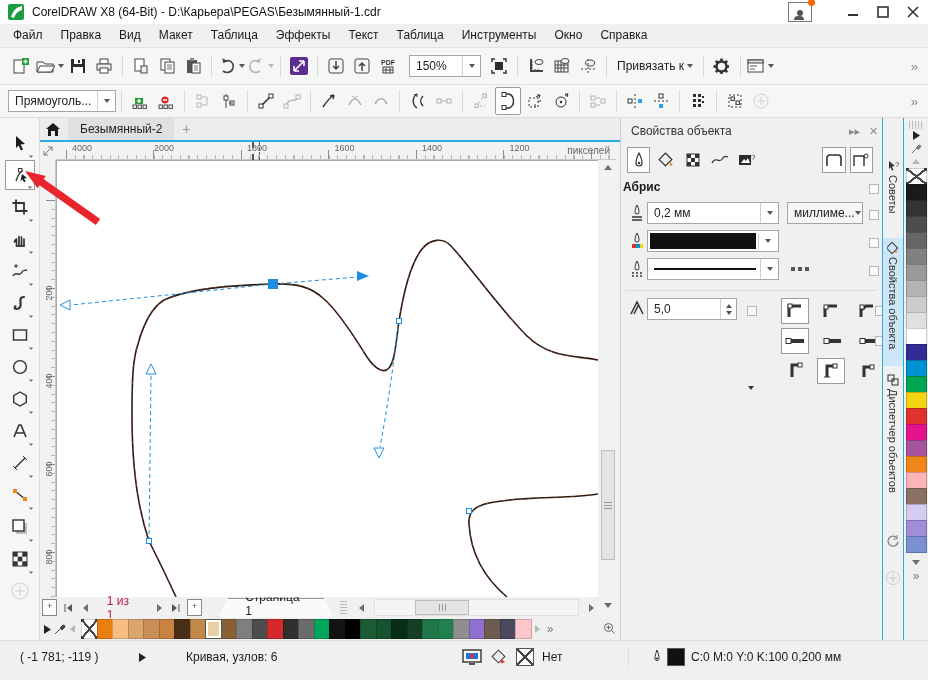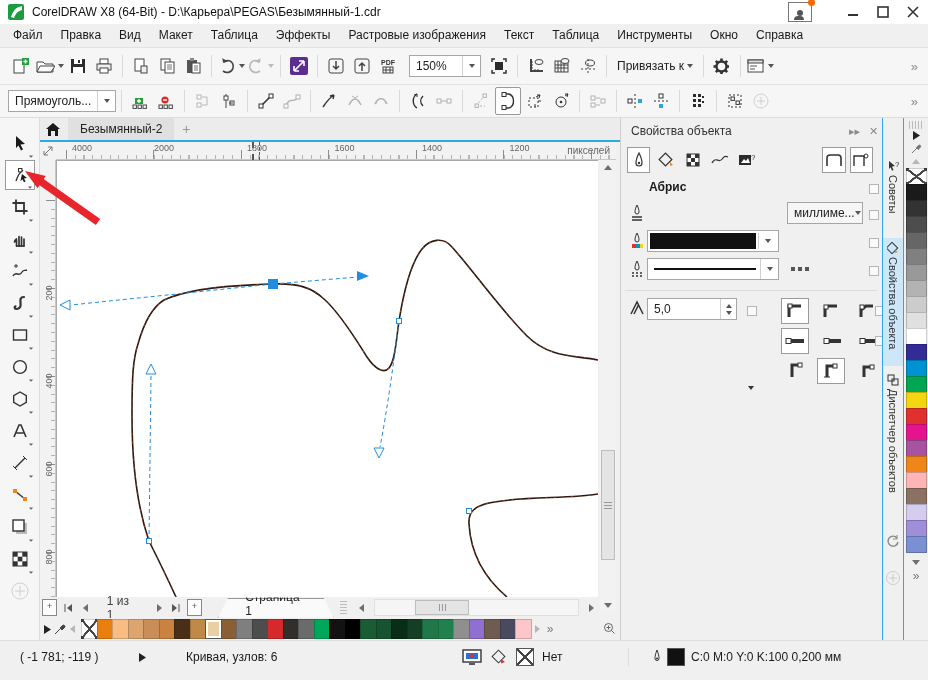--- a/index.html
+++ b/index.html
@@ -77,21 +77,21 @@
   .vs-thumb{position:absolute;left:1px;top:290px;width:14px;height:110px;background:#e4e4e4;border:1px solid #bdbdbd;box-sizing:border-box;display:flex;align-items:center;justify-content:center;flex-direction:column;gap:2px;}
   .grip-line{width:8px;height:1px;background:#9a9a9a;}
   .tri-up{width:0;height:0;border-left:4px solid transparent;border-right:4px solid transparent;border-bottom:5px solid #6e6e6e;}
   .tri-down{width:0;height:0;border-left:4px solid transparent;border-right:4px solid transparent;border-top:5px solid #6e6e6e;}
   .tri-left{width:0;height:0;border-top:4px solid transparent;border-bottom:4px solid transparent;border-right:5px solid #6e6e6e;}
   .tri-right{width:0;height:0;border-top:4px solid transparent;border-bottom:4px solid transparent;border-left:5px solid #6e6e6e;}
   
   .pagebar{left:40px;top:597px;width:560px;height:21px;background:#f0f0f0;display:flex;align-items:center;font-size:12px;}
   .pb-btn{width:18px;height:18px;display:flex;align-items:center;justify-content:center;}
   .pb-addpage{width:14px;height:15px;border:1px solid #888;background:#fcfcfc;font-size:9px;line-height:13px;text-align:center;color:#555;margin:0 2px;}
-  .pb-info{margin:0 13px;color:#404040;}
+  .pb-info{margin:0 13px;color:#be185d;}
   .page-tab{height:19px;background:#fafafa;border:1px solid #999;border-bottom:none;padding:0 26px;display:flex;align-items:flex-end;clip-path:polygon(10px 0,calc(100% - 10px) 0,100% 100%,0 100%);margin-left:14px;}
   .pb-split{width:8px;height:14px;margin:0 6px;background:repeating-linear-gradient(to bottom,#bbb 0 1px,transparent 1px 3px);}
   .hs-track{position:relative;width:212px;height:15px;background:#f5f5f5;border:1px solid #e0e0e0;margin:0 4px;}
   .hs-thumb{position:absolute;left:40px;top:0;width:52px;height:13px;background:#e4e4e4;border:1px solid #bdbdbd;display:flex;align-items:center;justify-content:center;gap:2px;}
   .vgrip{width:1px;height:7px;background:#9a9a9a;}
   .zoom-corner{left:602px;top:620px;width:15px;height:16px;display:flex;align-items:center;justify-content:center;}
   
   .bpal{left:40px;top:618px;width:560px;height:22px;background:#f0f0f0;display:flex;align-items:center;}
   .bp-ctrl{width:13px;height:20px;display:flex;align-items:center;justify-content:center;}
   .bp-swatches{display:flex;align-items:center;height:20px;margin-left:2px;}
@@ -100,21 +100,21 @@
       linear-gradient(to top right,transparent 45%,#444 46%,#444 54%,transparent 55%),
       linear-gradient(to bottom right,transparent 45%,#444 46%,#444 54%,transparent 55%),#fff;}
   .bp-swatch.selected{box-shadow:inset 0 0 0 2px #fff;border:1px solid #555;z-index:2;}
   
   .docker{left:620px;top:118px;width:262px;height:522px;background:#f0f0f0;border-left:1px solid #cfcfcf;box-sizing:border-box;}
   .dk-header{position:absolute;left:10px;top:6px;font-size:12px;color:#333;}
   .dk-hctl{position:absolute;top:7px;color:#8a8a8a;font-size:11px;}
   .dk-tabs{position:absolute;left:6px;top:28px;width:250px;height:28px;display:flex;align-items:center;}
   .dk-tabbtn{width:28px;height:26px;display:flex;align-items:center;justify-content:center;margin-right:4px;}
   .dk-tabbtn.sel{background:#fff;border:1px solid #9a9a9a;box-sizing:border-box;}
-  .dk-section{position:absolute;left:28px;top:62px;font-weight:bold;font-size:12px;color:#1a1a1a;}
+  .dk-section{position:absolute;left:2px;top:62px;font-weight:bold;font-size:12px;color:#1a1a1a;}
   .dk-row-icon{position:absolute;left:8px;width:16px;height:18px;}
   .dk-combo{position:absolute;background:#fff;border:1px solid #a6a6a6;height:22px;box-sizing:border-box;display:flex;align-items:center;padding-left:6px;font-size:12px;}
   .dk-check{position:absolute;width:8px;height:8px;border:1px solid #b5b5b5;background:#fafafa;}
   .dots3{display:flex;gap:3px;}
   .dots3 i{width:4px;height:4px;background:#555;display:block;}
   .dk-hr{position:absolute;left:4px;width:252px;height:1px;background:#dcdcdc;}
   .spin{position:absolute;left:26px;width:90px;height:22px;background:#fff;border:1px solid #a6a6a6;box-sizing:border-box;display:flex;align-items:center;padding-left:6px;}
   .spin .arrows{margin-left:auto;width:15px;height:100%;border-left:1px solid #d0d0d0;display:flex;flex-direction:column;align-items:center;justify-content:center;gap:3px;}
   .spin .arrows .u{width:0;height:0;border-left:3px solid transparent;border-right:3px solid transparent;border-bottom:4px solid #555;}
   .spin .arrows .d{width:0;height:0;border-left:3px solid transparent;border-right:3px solid transparent;border-top:4px solid #555;}
@@ -179,21 +179,20 @@
   </span>
 </div>
 
 <div class="abs menubar">
     <span class="menu-item">Файл</span>
     <span class="menu-item">Правка</span>
     <span class="menu-item">Вид</span>
     <span class="menu-item">Макет</span>
     <span class="menu-item">Таблица</span>
     <span class="menu-item">Эффекты</span>
-    <span class="menu-item">Растровые изображения</span>
     <span class="menu-item">Текст</span>
     <span class="menu-item">Таблица</span>
     <span class="menu-item">Инструменты</span>
     <span class="menu-item">Окно</span>
     <span class="menu-item">Справка</span>
   </div>
 
 <div class="abs toolbar">
   <span class="tbtn">
       <svg width="18" height="18">
@@ -895,20 +894,26 @@
 
   <span class="dk-section">Абрис</span>
   <span class="dk-check" style="left:248px;top:66px;"></span>
 
   <span class="dk-row-icon" style="top:86px;">
       <svg width="16" height="18">
         <path d="M8,1 C6.5,4 6,6 6,8 a2,2 0 0 0 4,0 C10,6 9.5,4 8,1 Z" fill="none" stroke="#333"></path>
         <path d="M3,13 h10 M3,16 h10" stroke="#333" stroke-width="1.6"></path>
       </svg>
     </span>
+  <div class="dk-combo" style="left:26px;top:84px;width:132px;">
+    <span>0,2 мм</span>
+    <span class="cbtn" style="margin-left:auto;width:17px;height:100%;display:flex;align-items:center;justify-content:center;border-left:1px solid #d0d0d0;">
+        <span class="caret" style="margin:0;"></span>
+      </span>
+  </div>
   <div class="dk-combo" style="left:166px;top:84px;width:76px;background:#f6f6f6;">
     <span>миллиме...</span>
     <span style="margin-left:auto;margin-right:4px;" class="caret"></span>
   </div>
   <span class="dk-check" style="left:248px;top:92px;"></span>
 
   <span class="dk-row-icon" style="top:114px;">
       <svg width="16" height="18">
         <path d="M8,1 C6.5,4 6,6 6,8 a2,2 0 0 0 4,0 C10,6 9.5,4 8,1 Z" fill="none" stroke="#333"></path>
         <g>

